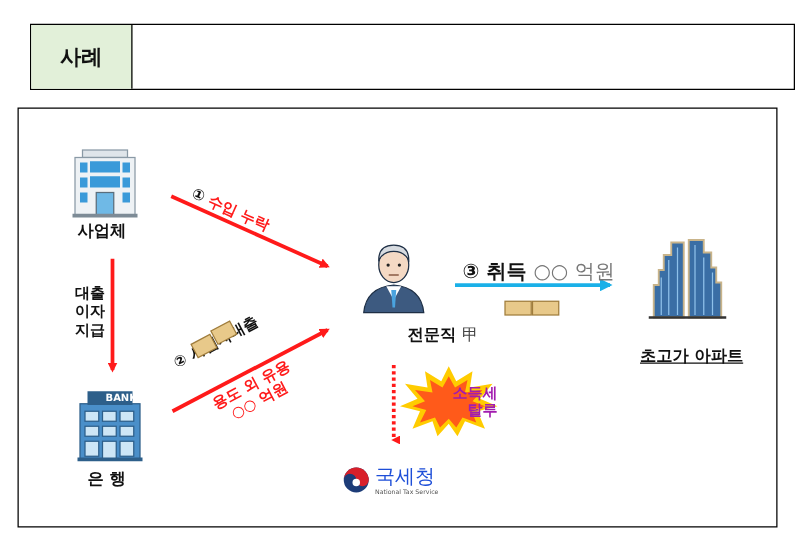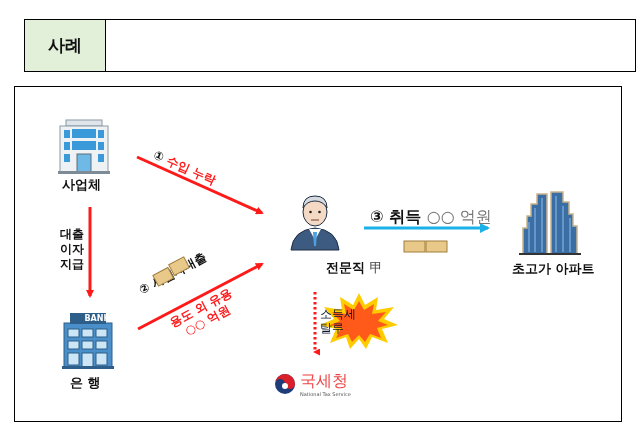--- a/index.html
+++ b/index.html
@@ -154,34 +154,34 @@
       <line x1="14" y1="34" x2="14" y2="64"></line>
         <line x1="20" y1="20" x2="20" y2="64"></line>
         <line x1="27" y1="10" x2="27" y2="64"></line>
       <line x1="41" y1="8" x2="41" y2="64"></line>
         <line x1="48" y1="18" x2="48" y2="64"></line>
         <line x1="55" y1="30" x2="55" y2="64"></line>
     </g>
     <rect x="4" y="65" width="62" height="2" fill="#333"></rect>
   </svg>
 </div>
-<div class="abs lbl" style="left:512px;top:260px;">초고가 아파트</div>
+<div class="abs lbl" style="left:512px;top:276px;text-decoration:underline;">초고가 아파트</div>
 
 <div class="abs" style="left:320px;top:293px;width:78px;height:56px;">
   <svg width="78" height="56" viewBox="0 0 78 56">
     <polygon points="39,0 45,12 58,4 56,17 74,14 64,26 78,32 62,36 68,50 52,44 46,56 39,46 30,56 26,44 10,50 16,36 0,32 14,26 4,14 22,17 20,4 33,12" fill="#ffcc00"></polygon>
     <polygon points="39,8 44,17 54,11 52,21 66,19 58,28 68,32 57,35 61,45 50,41 45,49 39,42 32,49 28,41 16,45 21,35 10,32 20,28 12,19 26,21 24,11 34,17" fill="#ff5a1a"></polygon>
   </svg>
-  <div class="abs" style="left:0;top:14px;width:78px;text-align:left;color:#0f172a;font-weight:normal;font-size:12px;line-height:14px;">
+  <div class="abs" style="left:0;top:14px;width:78px;text-align:right;color:#a21caf;font-weight:bold;font-size:12px;line-height:14px;">
     <div>소득세</div>
     <div>탈루</div>
   </div>
 </div>
 
 <div class="abs" style="left:274px;top:373px;width:22px;height:22px;">
   <svg width="22" height="22" viewBox="0 0 22 22">
     <circle cx="11" cy="11" r="10" fill="#1d3c78"></circle>
     <path d="M1,11 A10,10 0 0 1 21,11 A5,5 0 0 1 11,11 A5,5 0 0 0 1,11 Z" fill="#d81f2a"></path>
     <circle cx="11" cy="13" r="3" fill="#fff"></circle>
   </svg>
 </div>
-<div class="abs" style="left:300px;top:371px;font-size:16px;color:#ef4444;">국세청</div>
+<div class="abs" style="left:300px;top:371px;font-size:16px;color:#1d4ed8;">국세청</div>
 <div class="abs" style="left:300px;top:391px;font-size:5px;color:#555;">National Tax Service</div>
 
 </body></html>

